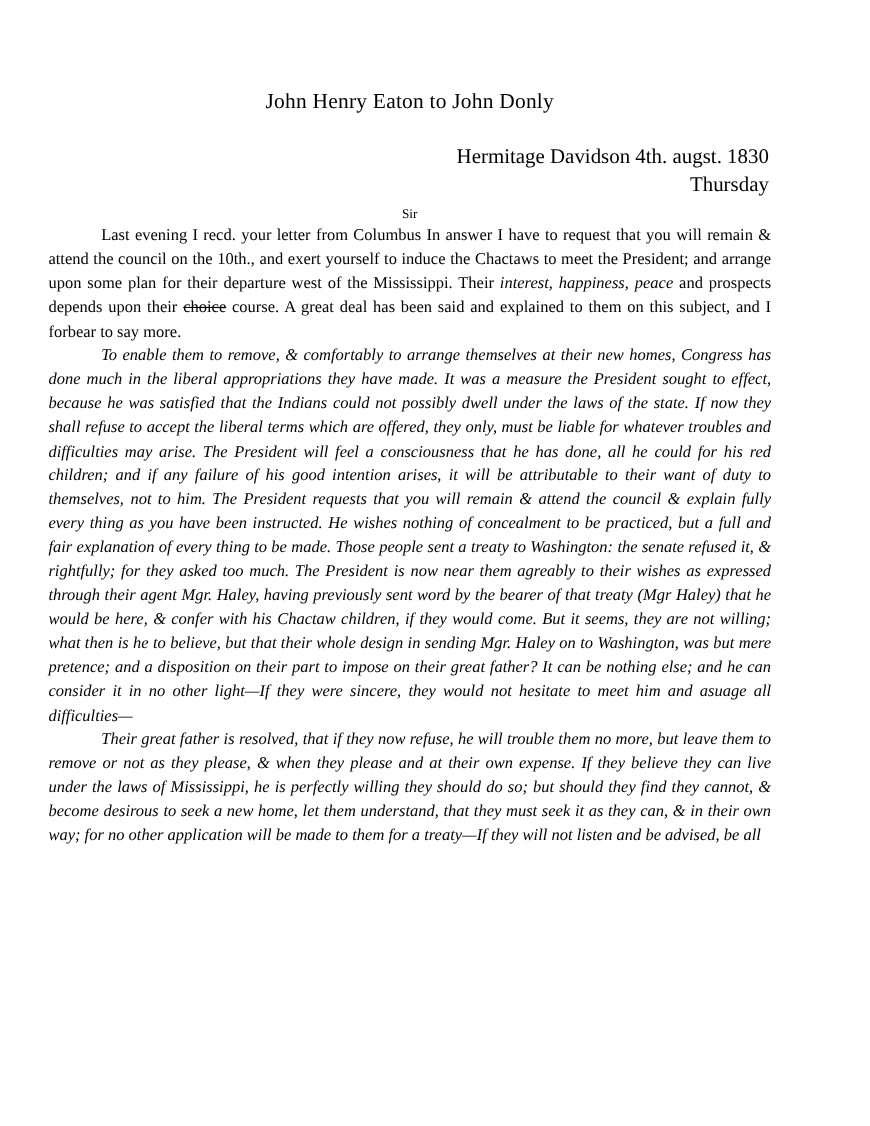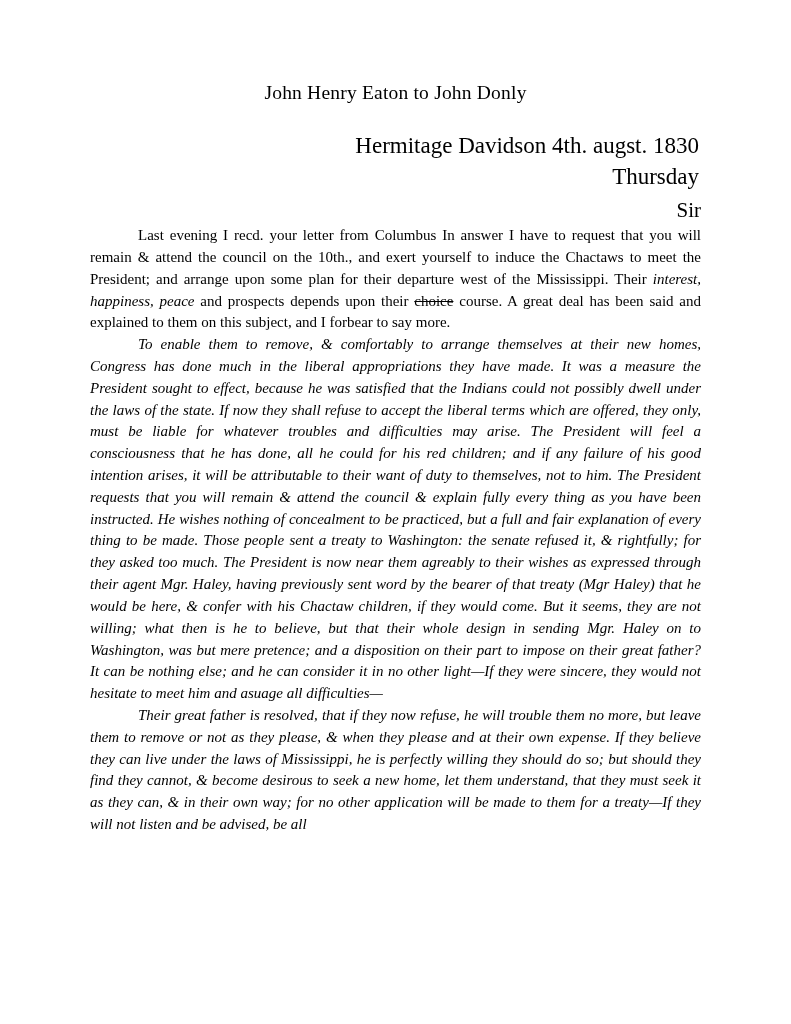--- a/index.html
+++ b/index.html
@@ -12,43 +12,43 @@
     height: 1024px;
     font-family: "Liberation Serif", serif;
     color: #000000;
     position: relative;
     overflow: hidden;
   }
   .page {
     width: 791px;
     height: 1024px;
     box-sizing: border-box;
-    padding: 82px 90px 0 90px;
+    padding: 82px 90px 0 44px;
     position: relative;
   }
   .doc-title {
     text-align: center;
     font-size: 19.5px;
     letter-spacing: 0.2px;
     margin: 0 0 26px 0;
     font-weight: normal;
   }
   .dateline {
     text-align: right;
-    font-size: 23px;
+    font-size: 19px;
     line-height: 1.35;
     margin: 0 2px 6px 0;
   }
   .dateline .line2 {
     display: block;
   }
   .salutation {
-    font-size: 21px;
+    font-size: 12px;
     margin: 0 0 2px 0;
-    text-align: right;
+    text-align: center;
   }
   .para {
     font-size: 15px;
     line-height: 1.455;
     text-align: justify;
     text-justify: inter-word;
     margin: 0;
     text-indent: 48px;
     hyphens: none;
   }

